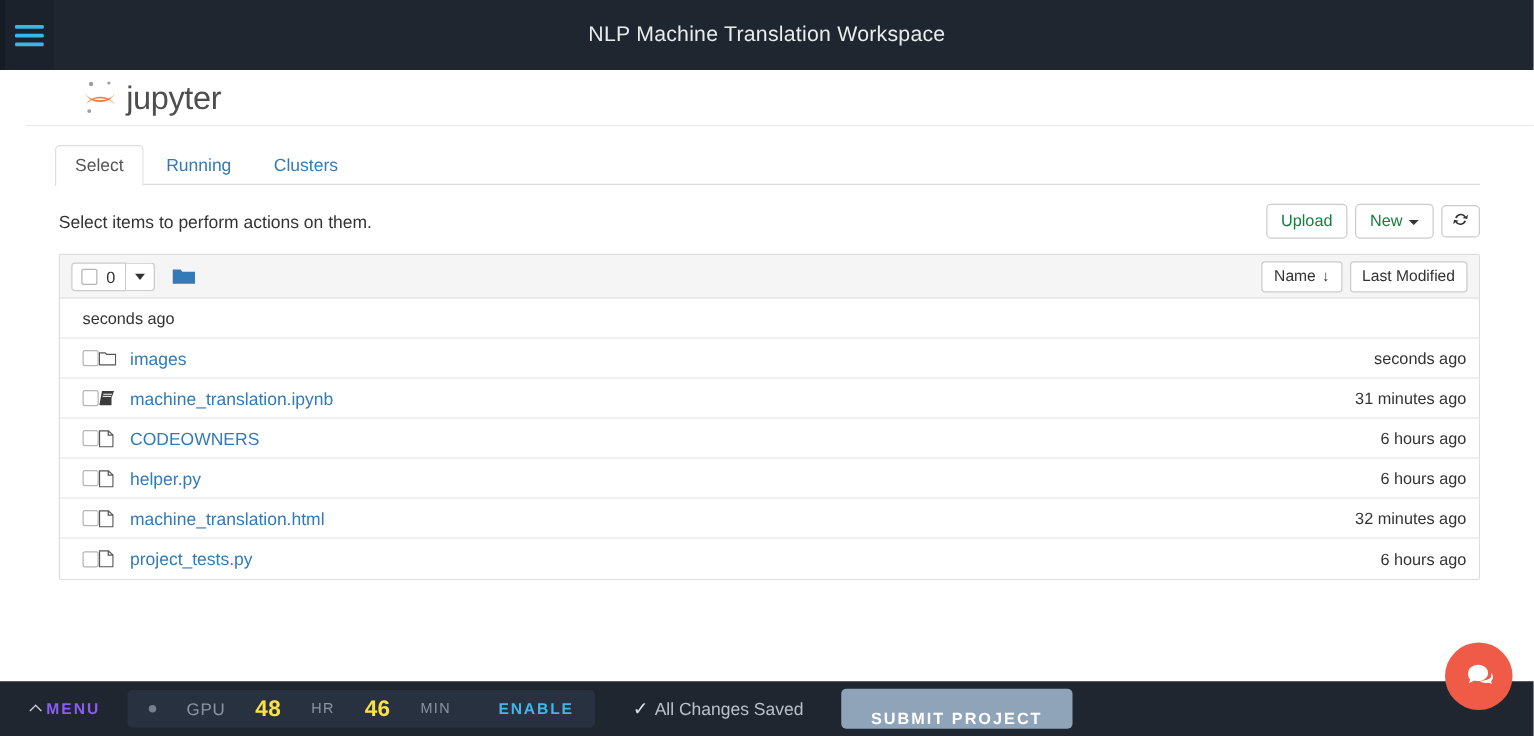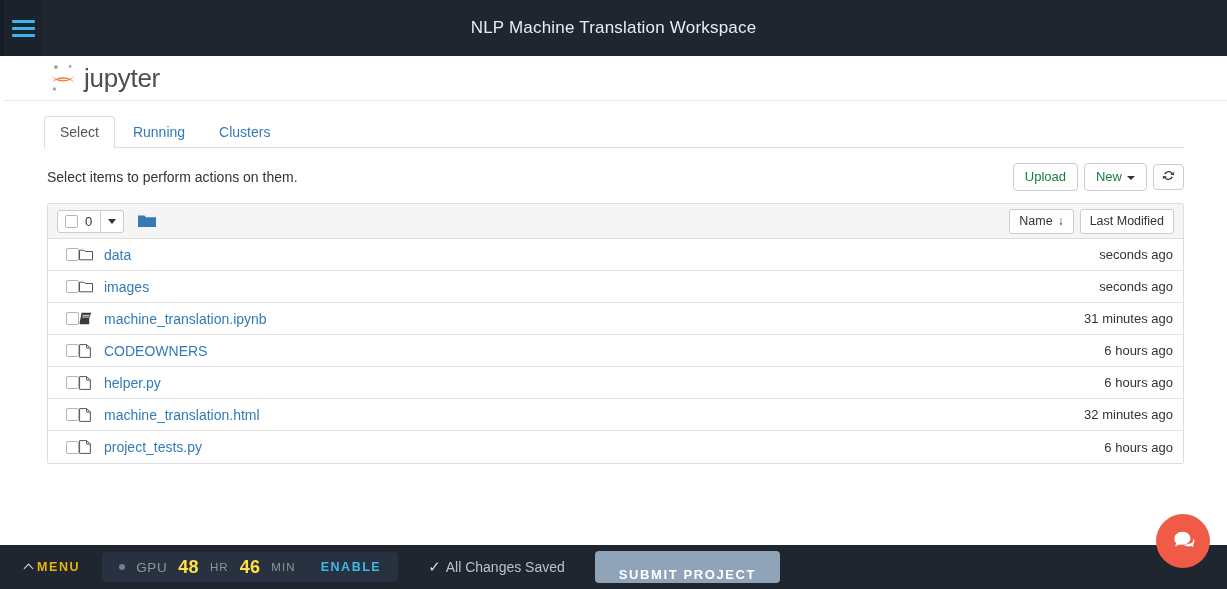--- a/index.html
+++ b/index.html
@@ -35,21 +35,21 @@
   .hamburger span { display: block; height: 3px; background: #38b6e8; border-radius: 1px; }
   .topbar-title {
     position: absolute; left: 0; right: 0; top: 0; height: 56px;
     display: flex; align-items: center; justify-content: center;
     color: #e9ecef; font-size: 17px; letter-spacing: .2px;
     pointer-events: none;
   }
 
   
   .logobar {
-    position: absolute; top: 56px; left: 4px; right: 0; height: 45px;
+    position: absolute; top: 56px; left: 21px; right: 0; height: 45px;
     background: #ffffff;
     border-bottom: 1px solid #e7e7e7;
     display: flex; align-items: center;
   }
   .logo-wrap { display: flex; align-items: center; margin-left: 44px; cursor: pointer; }
   .logo-mark { width: 30px; height: 32px; margin-right: 6px; }
   .logo-text { font-size: 26px; color: #4e4e4e; font-weight: 400; letter-spacing: -.3px; }
 
   
   .content { position: absolute; top: 101px; left: 4px; right: 0; bottom: 44px; background: #fff; }
@@ -154,30 +154,30 @@
   .ftime { font-size: 13px; color: #333333; white-space: nowrap; }
 
   
   .bottombar {
     position: absolute; left: 0; bottom: 0; width: 1227px; height: 44px;
     background: #1f2630; display: flex; align-items: center;
   }
   .menu-btn {
     display: flex; align-items: center; gap: 5px;
     margin-left: 25px; cursor: pointer;
-    color: #eab308; font-size: 12.5px; font-weight: bold; letter-spacing: 1.6px;
+    color: #8b5cf6; font-size: 12.5px; font-weight: bold; letter-spacing: 1.6px;
   }
   .menu-chev {
     display: inline-block; width: 7px; height: 7px;
     border-left: 1.6px solid #d9dde2; border-top: 1.6px solid #d9dde2;
     transform: rotate(45deg); margin-bottom: -2px;
   }
   .gpu-panel {
     margin-left: 22px; background: #283140; border-radius: 4px;
-    height: 30px; display: flex; align-items: center; padding: 0 17px; gap: 11px;
+    height: 30px; display: flex; align-items: center; padding: 0 17px; gap: 24px;
     cursor: default;
   }
   .gpu-dot { width: 6px; height: 6px; border-radius: 50%; background: #737f8d; }
   .gpu-label { color: #8b95a1; font-size: 13.5px; letter-spacing: .6px; }
   .gpu-num { color: #fde047; font-size: 18px; font-weight: bold; letter-spacing: .3px; }
   .gpu-unit { color: #8b95a1; font-size: 11.5px; letter-spacing: 1.1px; }
   .gpu-enable {
     color: #3fb8e8; font-size: 12.5px; font-weight: bold; letter-spacing: 1.5px;
     margin-left: 14px; cursor: pointer;
   }
@@ -274,29 +274,20 @@
           </div>
         </div>
         <div class="lh-right">
           <button class="sort-btn"><span>Name</span><span class="sort-arrow">↓</span></button>
           <button class="sort-btn">Last Modified</button>
         </div>
       </div>
 
       <div id="rows">
           <div class="row">
-            <div class="row-left">
-              <input type="checkbox" class="cb" style="">
-              <span class="ficon">
-                <svg width="14" height="12" viewBox="0 0 14 12">
-                  <path d="M.5 1.2h4.6l1.1 1.3h7.3v8.3H.5z" fill="none" stroke="#555" stroke-width="1"></path>
-                </svg>
-              </span>
-              <span class="fname">data</span>
-            </div>
             <span class="ftime">seconds ago</span>
           </div>
           <div class="row">
             <div class="row-left">
               <input type="checkbox" class="cb" style="">
               <span class="ficon">
                 <svg width="14" height="12" viewBox="0 0 14 12">
                   <path d="M.5 1.2h4.6l1.1 1.3h7.3v8.3H.5z" fill="none" stroke="#555" stroke-width="1"></path>
                 </svg>
               </span>

